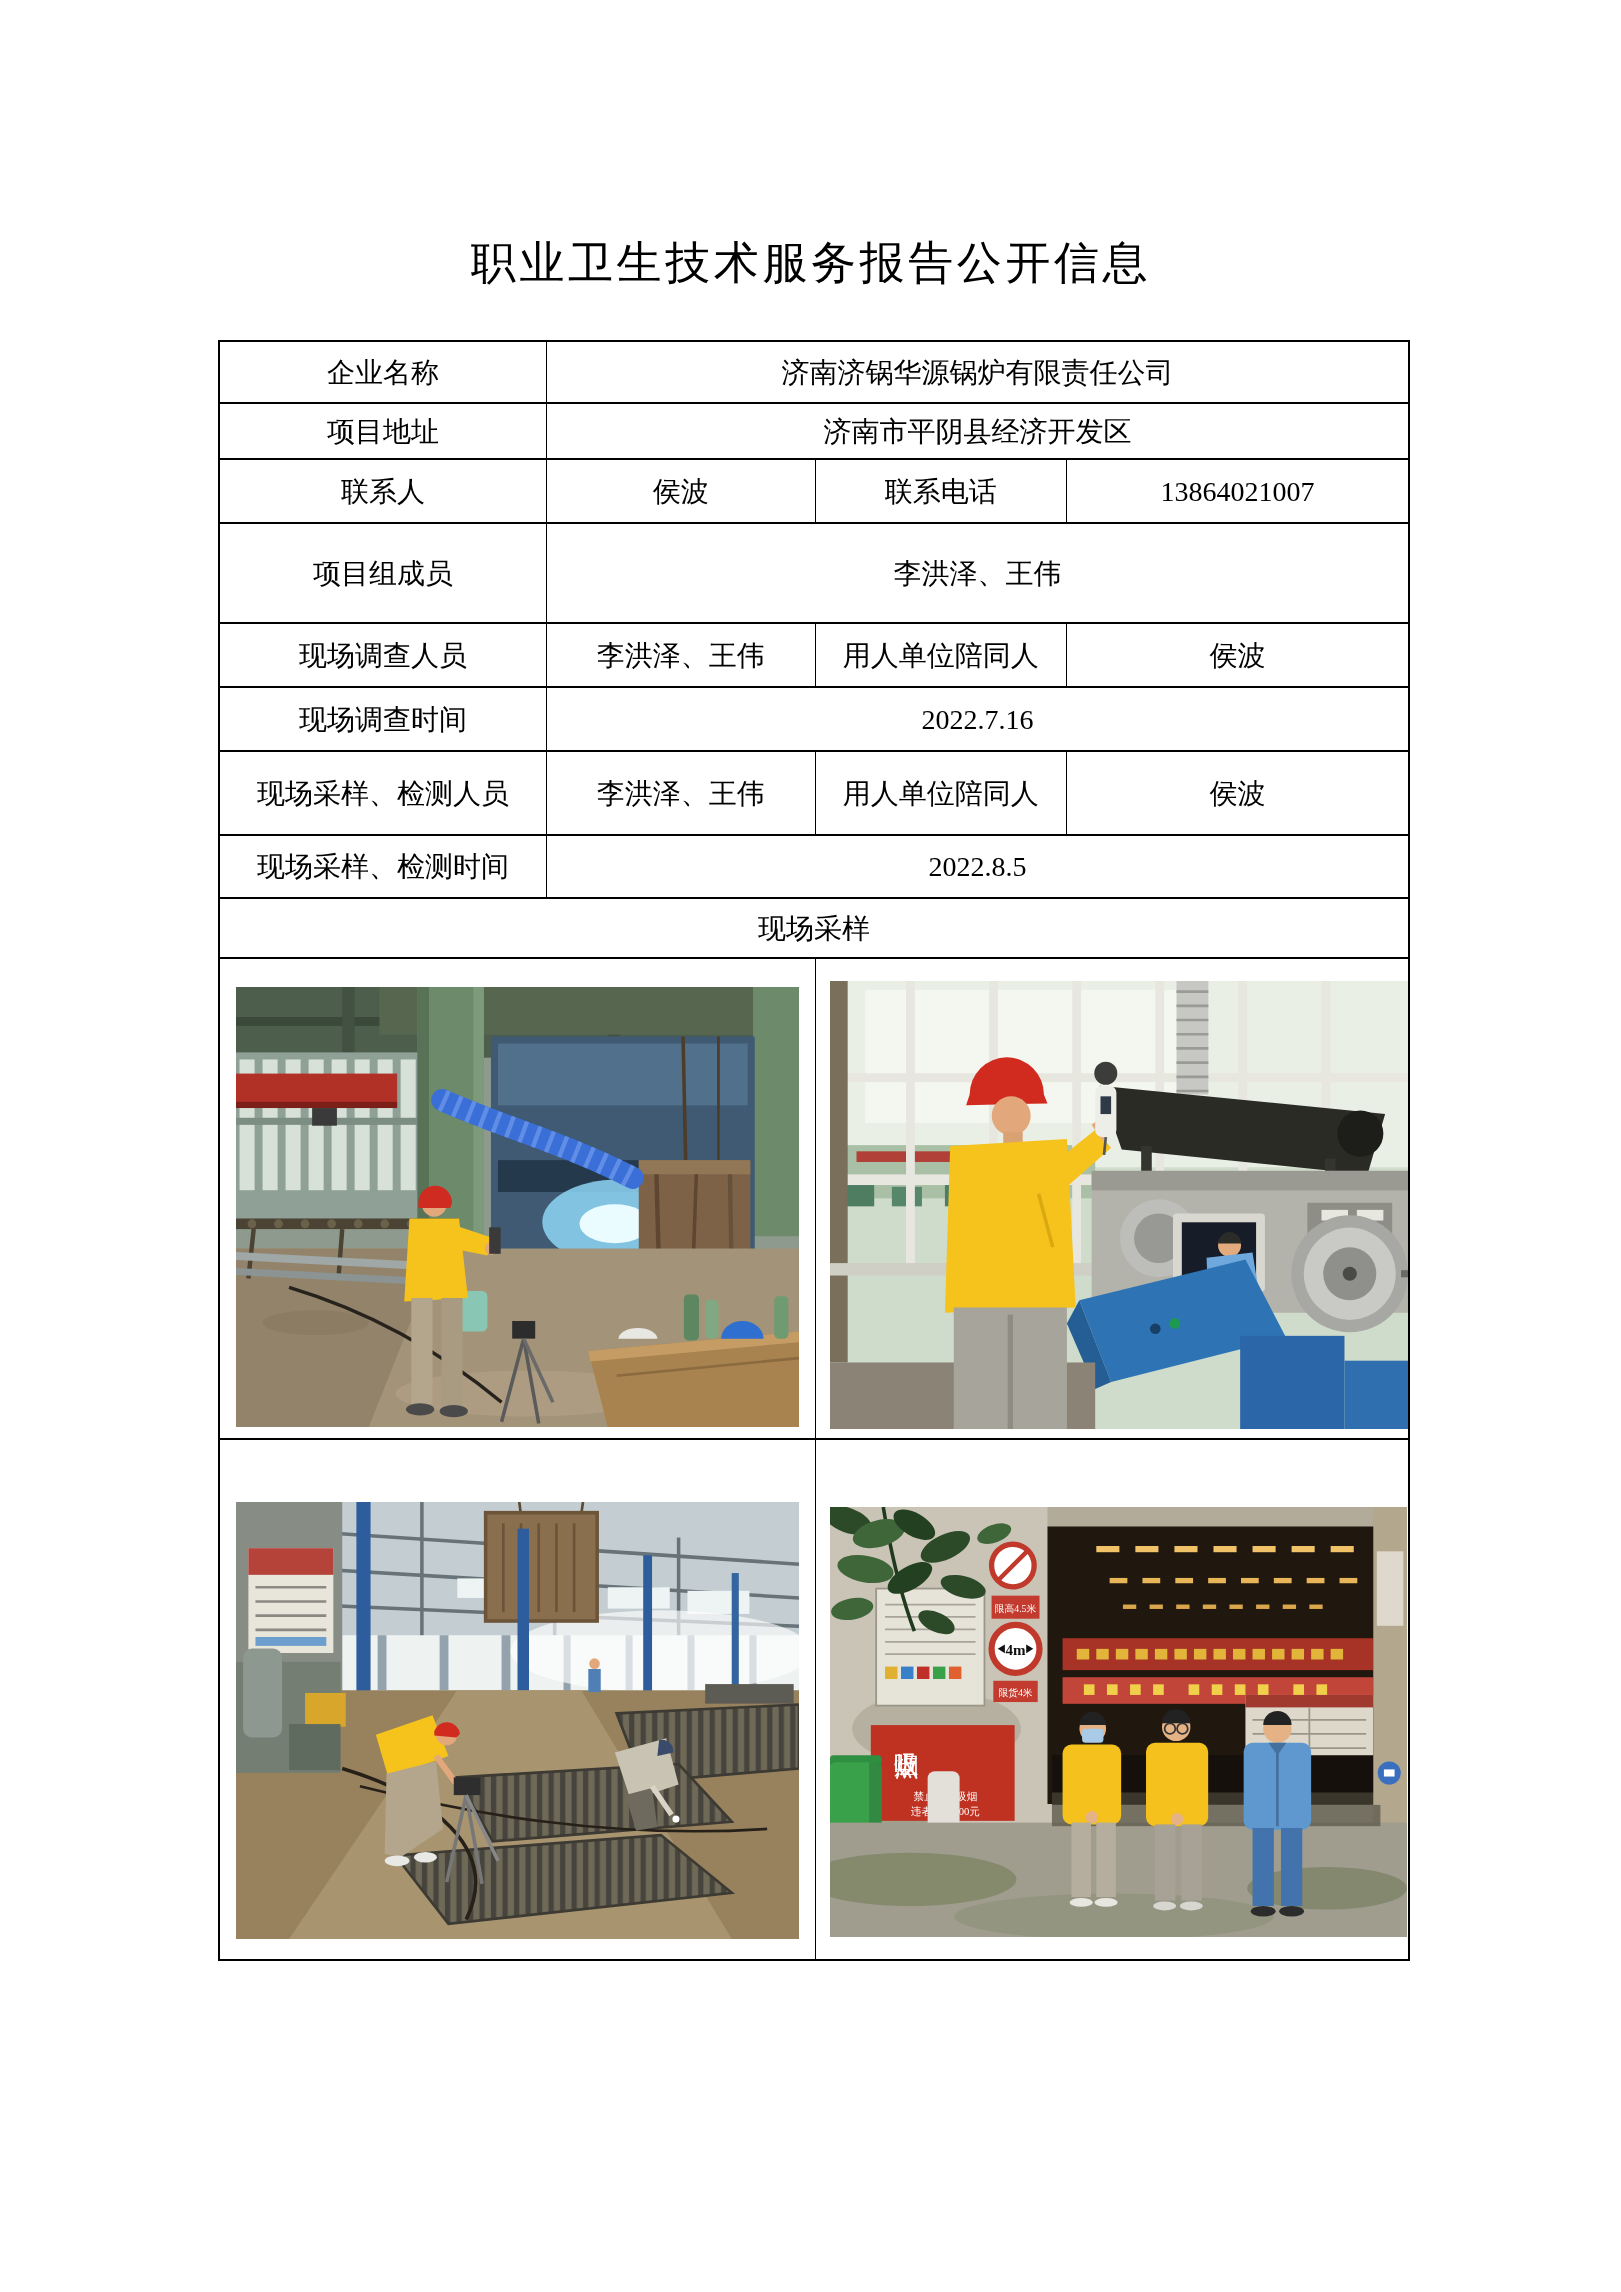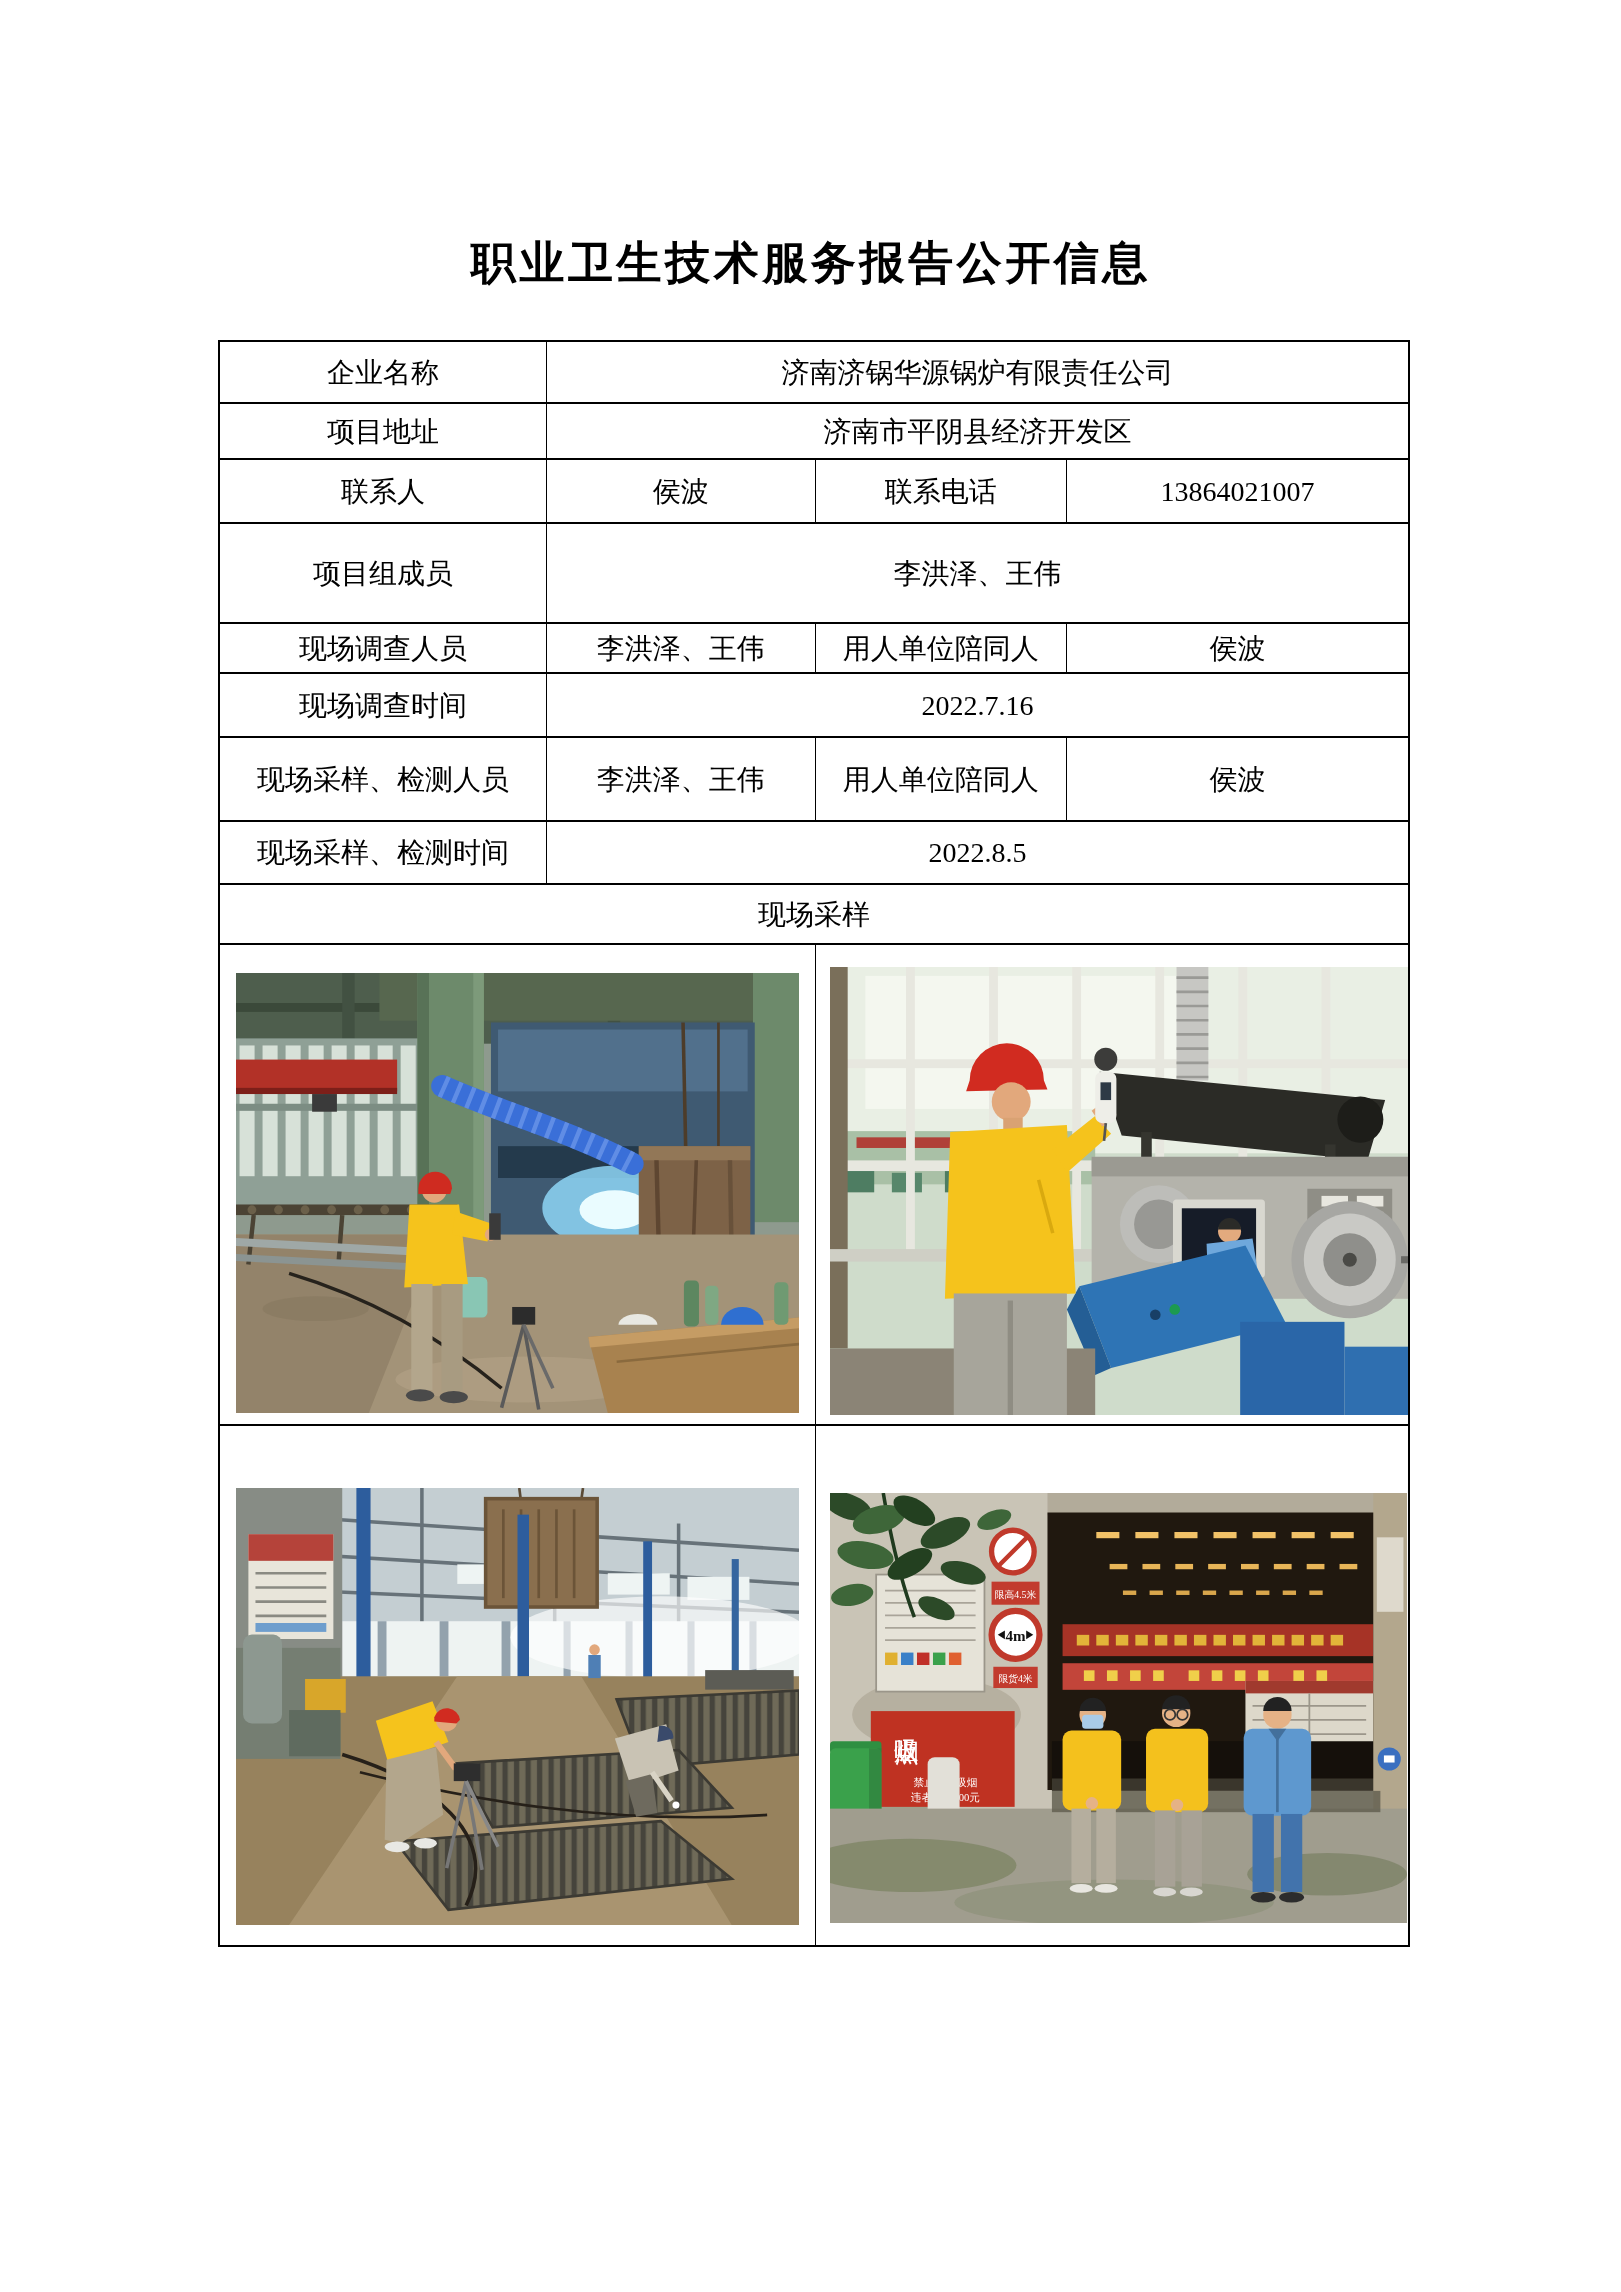--- a/index.html
+++ b/index.html
@@ -2,21 +2,21 @@
 <html style="font-size:14.3px"><head>
 <meta charset="utf-8">
 <style>
   html,body { margin:0; padding:0; background:#ffffff; }
   .page {
     position:relative; width:1622px; height:2293px; background:#ffffff;
     font-family:"Liberation Serif", serif; color:#000; overflow:hidden;
   }
   .doc-title {
     position:absolute; top:233px; left:0; width:100%; margin:0;
-    text-align:center; font-size:45px; font-weight:bold; letter-spacing:3.6px;
+    text-align:center; font-size:45px; font-weight:normal; letter-spacing:3.6px;
   }
   table.info {
     position:absolute; left:218px; top:340px; width:1192px;
     border-collapse:collapse; table-layout:fixed;
     border:2.7px solid #000; font-size:28px;
   }
   table.info td {
     border-left:1.8px solid #000; border-right:1.8px solid #000;
     border-top:2.7px solid #000; border-bottom:2.7px solid #000;
     text-align:center; vertical-align:middle; padding:0 14px; overflow:hidden;
@@ -58,21 +58,21 @@
     <tr style="height:64px">
       <td>联系人</td>
       <td>侯波</td>
       <td>联系电话</td>
       <td>13864021007</td>
     </tr>
     <tr style="height:100px">
       <td>项目组成员</td>
       <td colspan="3">李洪泽、王伟</td>
     </tr>
-    <tr style="height:50px">
+    <tr style="height:64px">
       <td>现场调查人员</td>
       <td>李洪泽、王伟</td>
       <td>用人单位陪同人</td>
       <td>侯波</td>
     </tr>
     <tr style="height:64px">
       <td>现场调查时间</td>
       <td colspan="3">2022.7.16</td>
     </tr>
     <tr style="height:84px">

